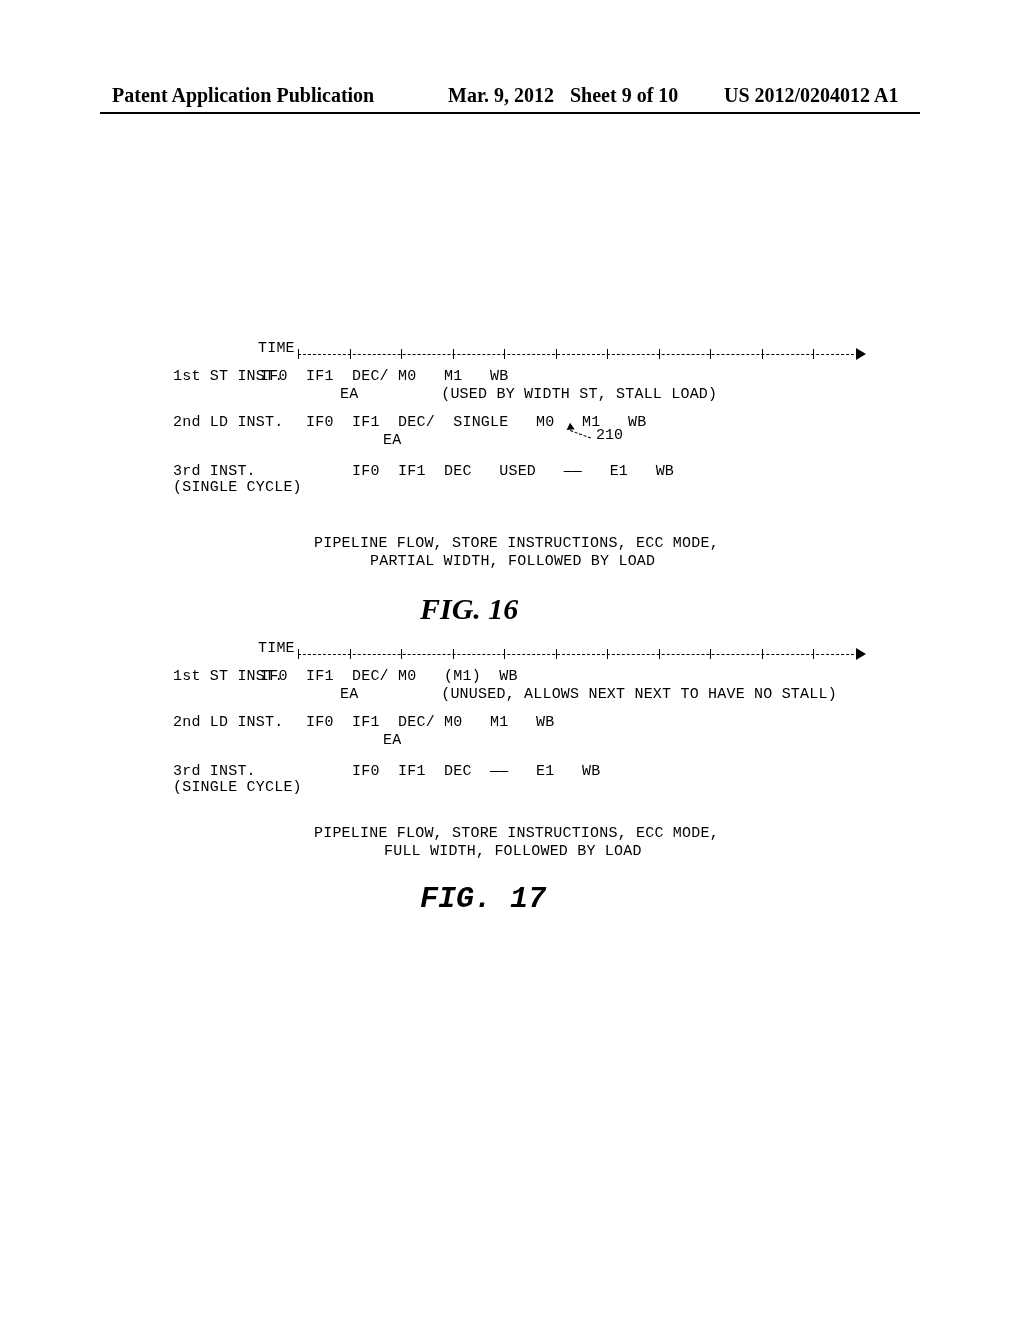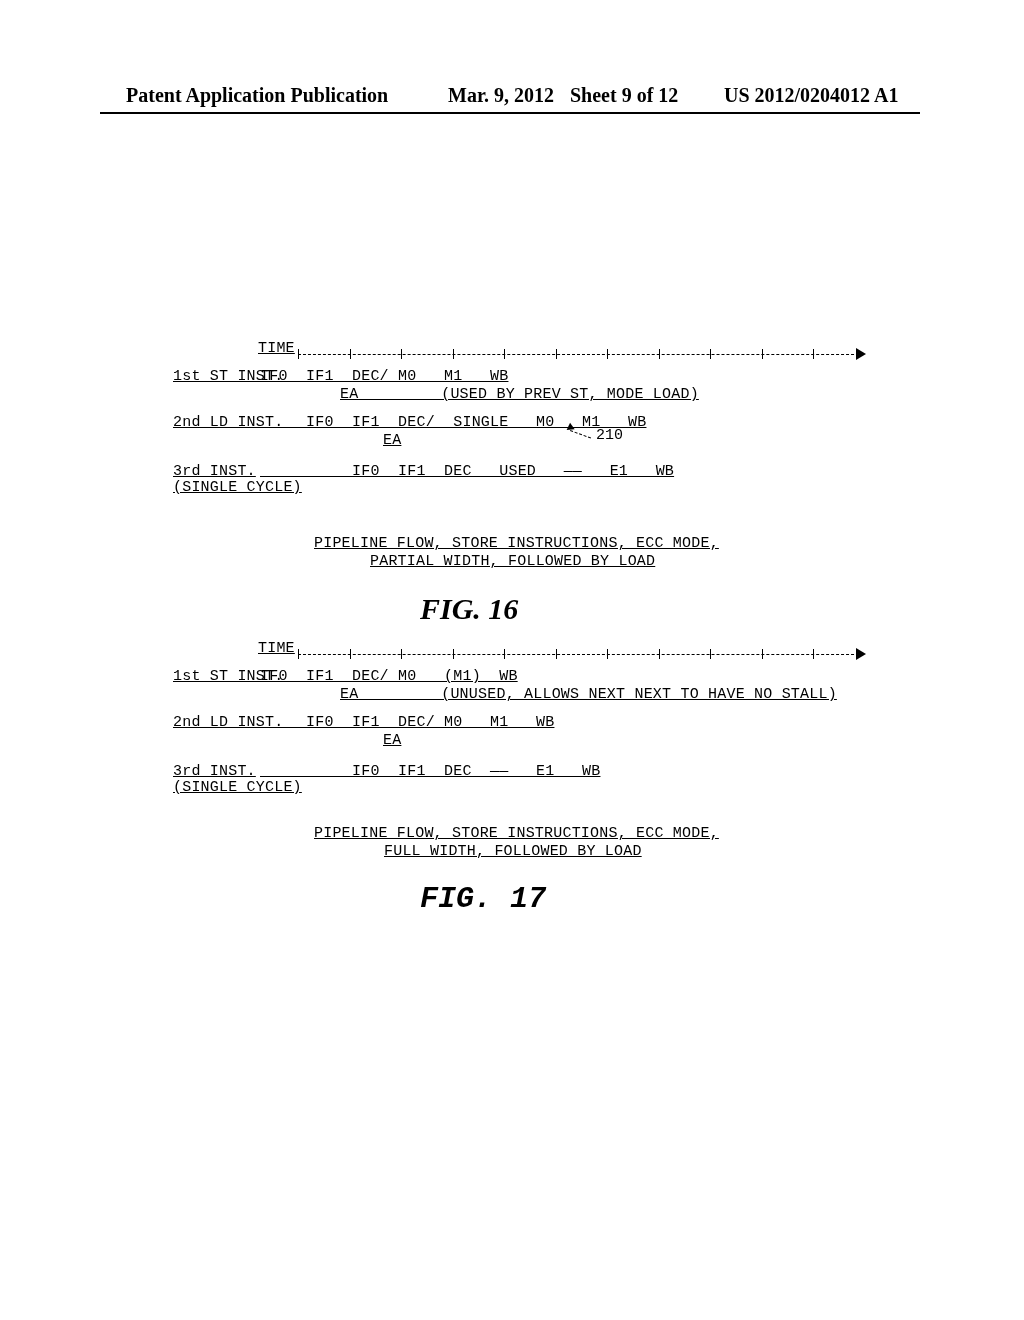--- a/index.html
+++ b/index.html
@@ -21,21 +21,21 @@
     position: absolute;
     top: 84px;
     left: 0;
     width: 1024px;
     font-family: "Times New Roman", Times, serif;
     font-size: 20px;
     font-weight: bold;
   }
   .header .left {
     position: absolute;
-    left: 126px;
+    left: 112px;
   }
   .header .mid {
     position: absolute;
     left: 448px;
   }
   .header .right {
     position: absolute;
     left: 724px;
   }
   .hr {
@@ -44,21 +44,20 @@
     left: 100px;
     width: 820px;
     border-top: 2px solid #000;
   }
 
   .mono {
     font-family: "Courier New", Courier, monospace;
     font-size: 15px;
     white-space: pre;
     letter-spacing: 0.2px;
-    text-decoration: underline;
   }
 
   .fig16 {
     position: absolute;
     top: 340px;
     left: 0;
     width: 1024px;
   }
   .fig17 {
     position: absolute;
@@ -188,21 +187,21 @@
   .fl17 { top: 242px; font-family: Liberation Mono, monospace; }
 </style>
 </head>
 <body>
 
 <div class="page">
 
   <div class="header">
     <span class="left">Patent Application Publication</span>
     <span class="mid">Mar. 9, 2012</span>
-    <span class="mid" style="left:570px">Sheet 9 of 12</span>
+    <span class="mid" style="left:570px">Sheet 9 of 10</span>
     <span class="right">US 2012/0204012 A1</span>
   </div>
   <div class="hr"></div>
 
   <div class="fig16">
     <span class="mono time-label">TIME</span>
     <div class="axis">
       <div class="baseline"></div>
       <div class="tick" style="left:0%"></div>
       <div class="tick" style="left:9.1%"></div>
@@ -213,21 +212,21 @@
       <div class="tick" style="left:54.6%"></div>
       <div class="tick" style="left:63.7%"></div>
       <div class="tick" style="left:72.8%"></div>
       <div class="tick" style="left:81.9%"></div>
       <div class="tick" style="left:91.0%"></div>
       <div class="arrowhead"></div>
     </div>
 
     <span class="mono row-label r16-1">1st ST INST.</span>
     <span class="mono stages-line r16-1">IF0  IF1  DEC/ M0   M1   WB</span>
-    <span class="mono r16-1b" style="position:absolute">EA         (USED BY PREV ST, MODE LOAD)</span>
+    <span class="mono r16-1b" style="position:absolute">EA         (USED BY WIDTH ST, STALL LOAD)</span>
 
     <span class="mono row-label r16-2">2nd LD INST.</span>
     <span class="mono stages-line r16-2">     IF0  IF1  DEC/  SINGLE   M0   M1   WB</span>
     <span class="mono r16-2b" style="position:absolute">EA</span>
 
     <div class="callout-210">
       <div class="tail"></div>
       <div class="arrow"></div>
       <span class="num">210</span>
     </div>

